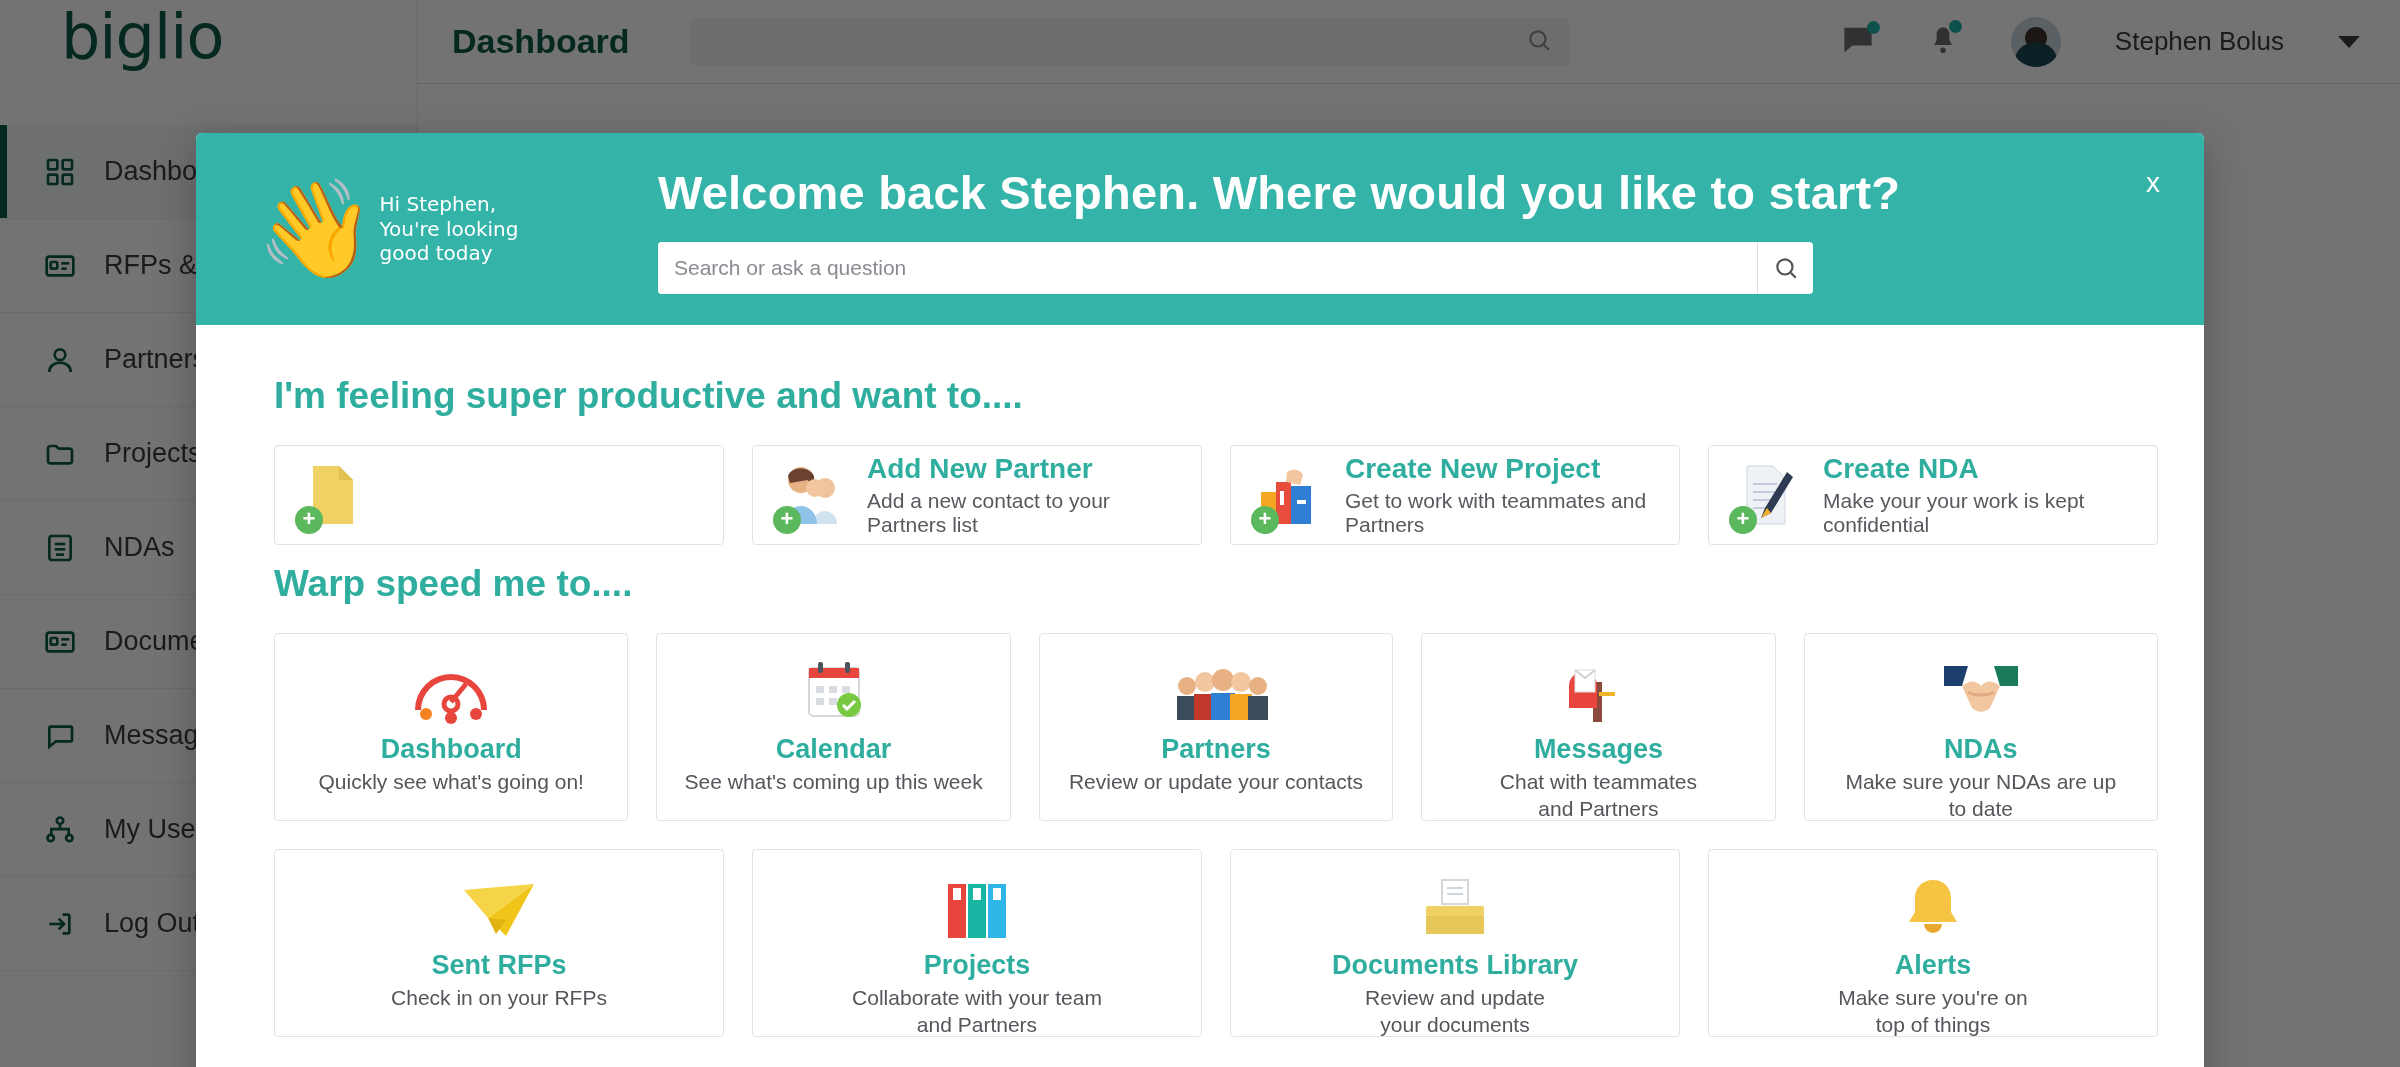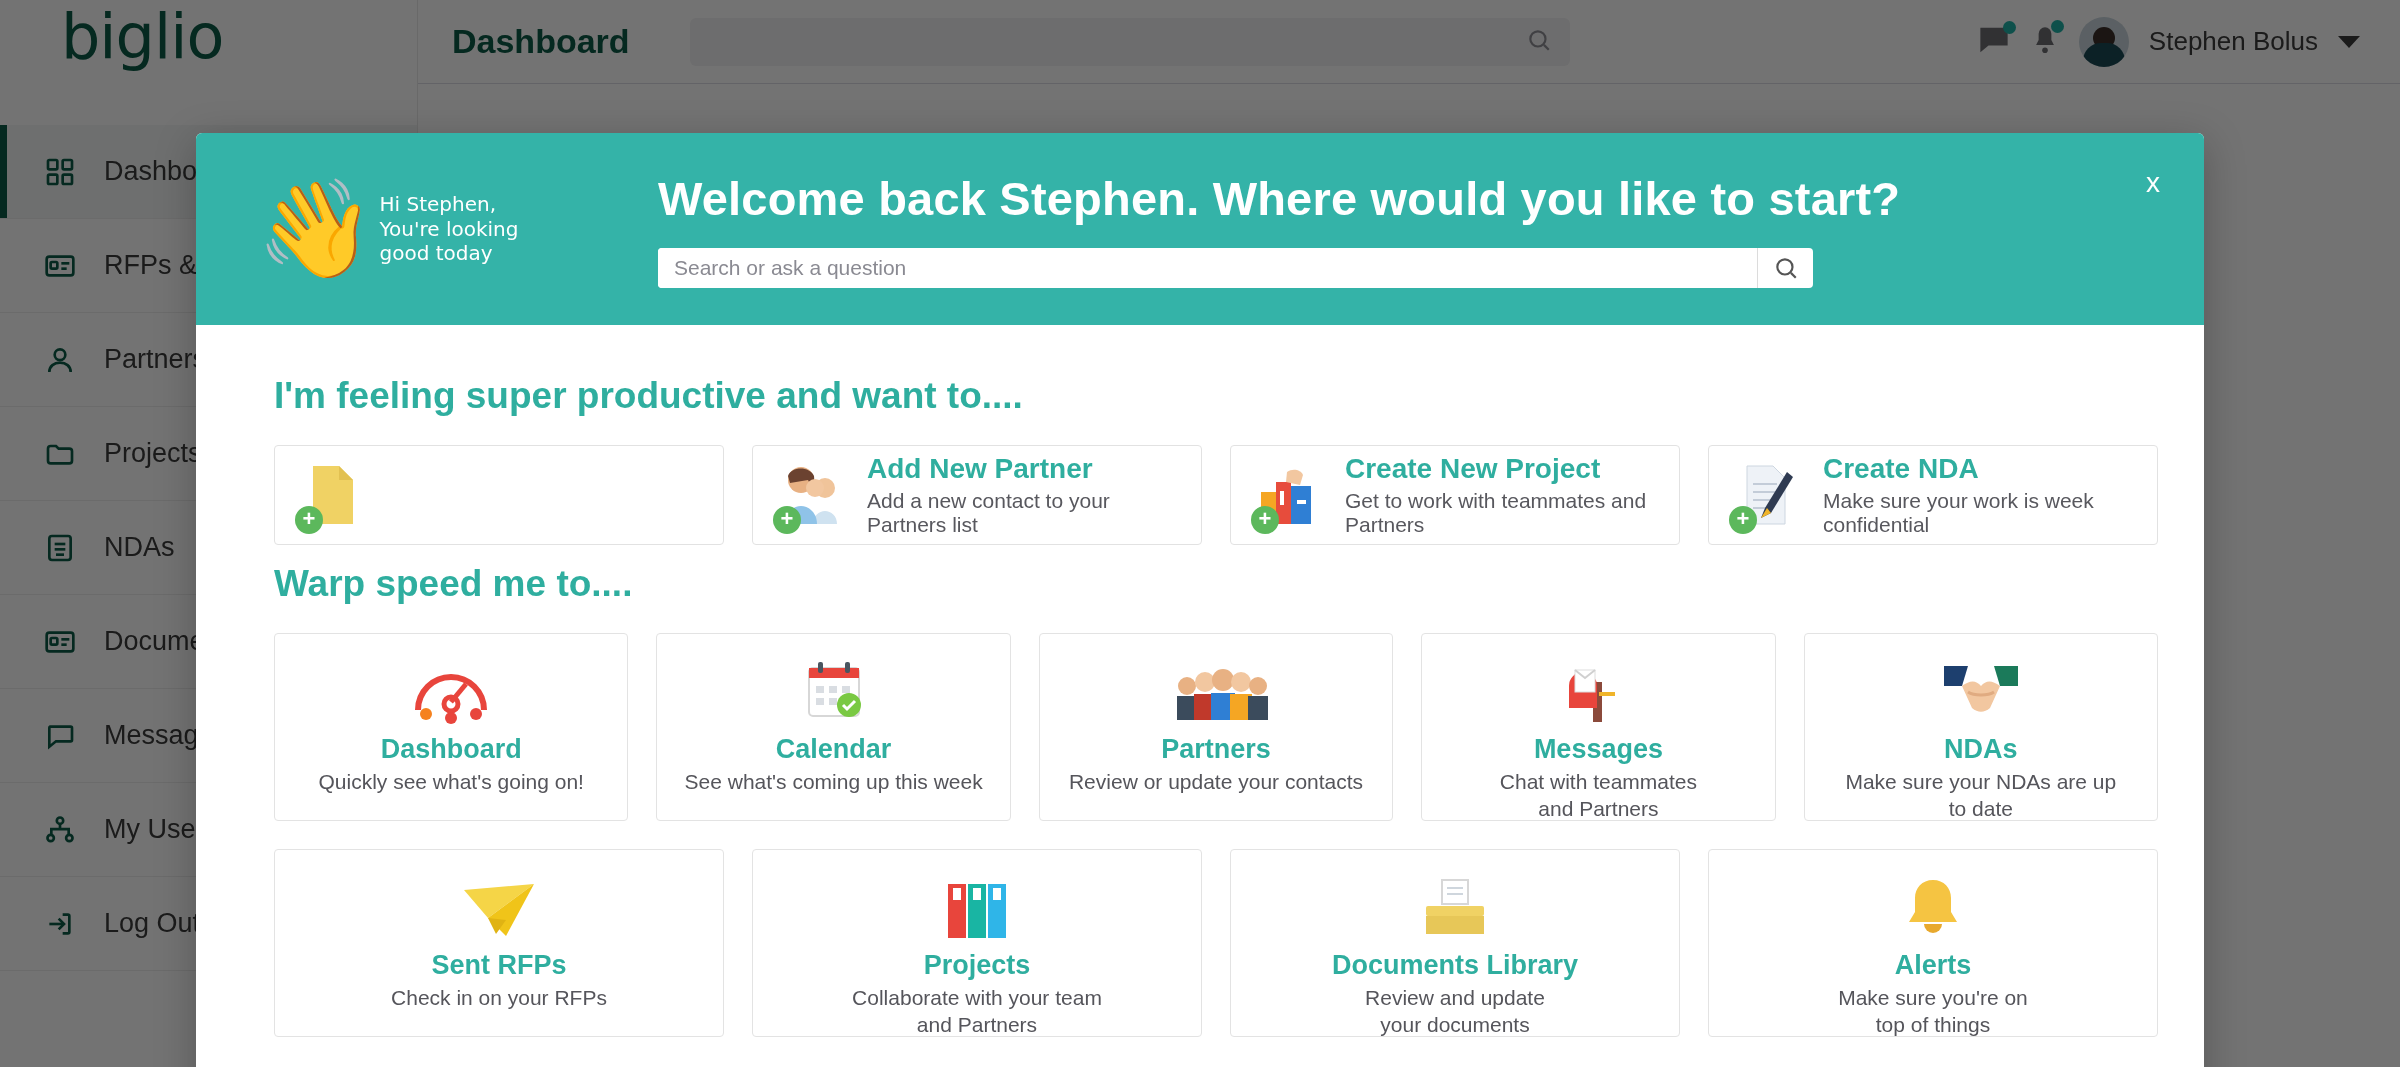--- a/index.html
+++ b/index.html
@@ -47,21 +47,21 @@
     display: flex; align-items: center; padding: 0 40px 0 34px; gap: 20px;
   }
   #page-title { font-size: 34px; color: #0d5c47; font-weight: 700; }
   #top-search {
     margin-left: 40px; width: 880px; height: 48px;
     background: #f1f1f3; border-radius: 6px;
     display: flex; align-items: center; padding: 0 18px;
     position: relative;
   }
   #top-search .mag { position: absolute; right: 18px; color: #8e8e96; }
-  #top-right { margin-left: auto; display: flex; align-items: center; gap: 20px; }
+  #top-right { margin-left: auto; display: flex; align-items: center; gap: 54px; }
   .icon-badge { position: relative; }
   .icon-badge .dot {
     position: absolute; right: -5px; top: -4px; width: 13px; height: 13px;
     border-radius: 50%; background: #21b2a6;
   }
   #user-name { font-size: 26px; color: #3c3c3c; }
   #avatar {
     width: 50px; height: 50px; border-radius: 50%;
     background: #c9d6dd; overflow: hidden; position: relative;
   }
@@ -82,21 +82,21 @@
   #modal-header {
     height: 192px; background: #34b3a8; position: relative;
     display: flex; align-items: center; padding-left: 60px;
   }
   #wave-block { display: flex; align-items: center; gap: 4px; width: 380px; }
   #wave-emoji { font-size: 96px; line-height: 1; }
   #greeting { color: #ffffff; font-size: 20px; line-height: 1.24; font-family: "DejaVu Sans", sans-serif; }
   #header-main { flex: 1; padding-left: 22px; padding-right: 60px; }
   #welcome-title { color: #ffffff; font-size: 47px; font-weight: 700; margin-bottom: 22px; letter-spacing: .2px; }
   #modal-search {
-    width: 1155px; height: 40px; background: #fff; border-radius: 4px;
+    width: 1155px; height: 52px; background: #fff; border-radius: 4px;
     display: flex; align-items: flex-start; overflow: hidden;
   }
   #modal-search input {
     flex: 1; border: 0; outline: 0; height: 100%;
     padding: 0 16px; font-size: 21px; color: #555; font-family: "Liberation Sans", sans-serif;
   }
   #modal-search input::placeholder { color: #8a8a92; }
   #modal-search .sbtn {
     width: 56px; height: 100%; border-left: 1px solid #dcdcdc;
     display: flex; align-items: center; justify-content: center; cursor: pointer;
@@ -374,21 +374,21 @@
                 <line x1="22" y1="42" x2="46" y2="42"></line>
                 <line x1="22" y1="50" x2="40" y2="50"></line>
               </g>
             <path d="M56 14L34 50l-4 10 10-5 22-36z" fill="#2f3b52"></path>
             <path d="M30 60l10-5-4-5z" fill="#f0b429"></path>
           </svg>
           <span class="plus-badge">+</span>
         </span>
         <span>
           <span class="action-title" style="display:block">Create NDA</span>
-          <span class="action-sub" style="display:block">Make sure your work is week confidential</span>
+          <span class="action-sub" style="display:block">Make your your work is kept confidential</span>
         </span>
       </div>
     </div>
 
     <div class="section-title">Warp speed me to....</div>
 
     <div class="tile-row">
 
       <div class="tile">
         <span class="tile-art">

